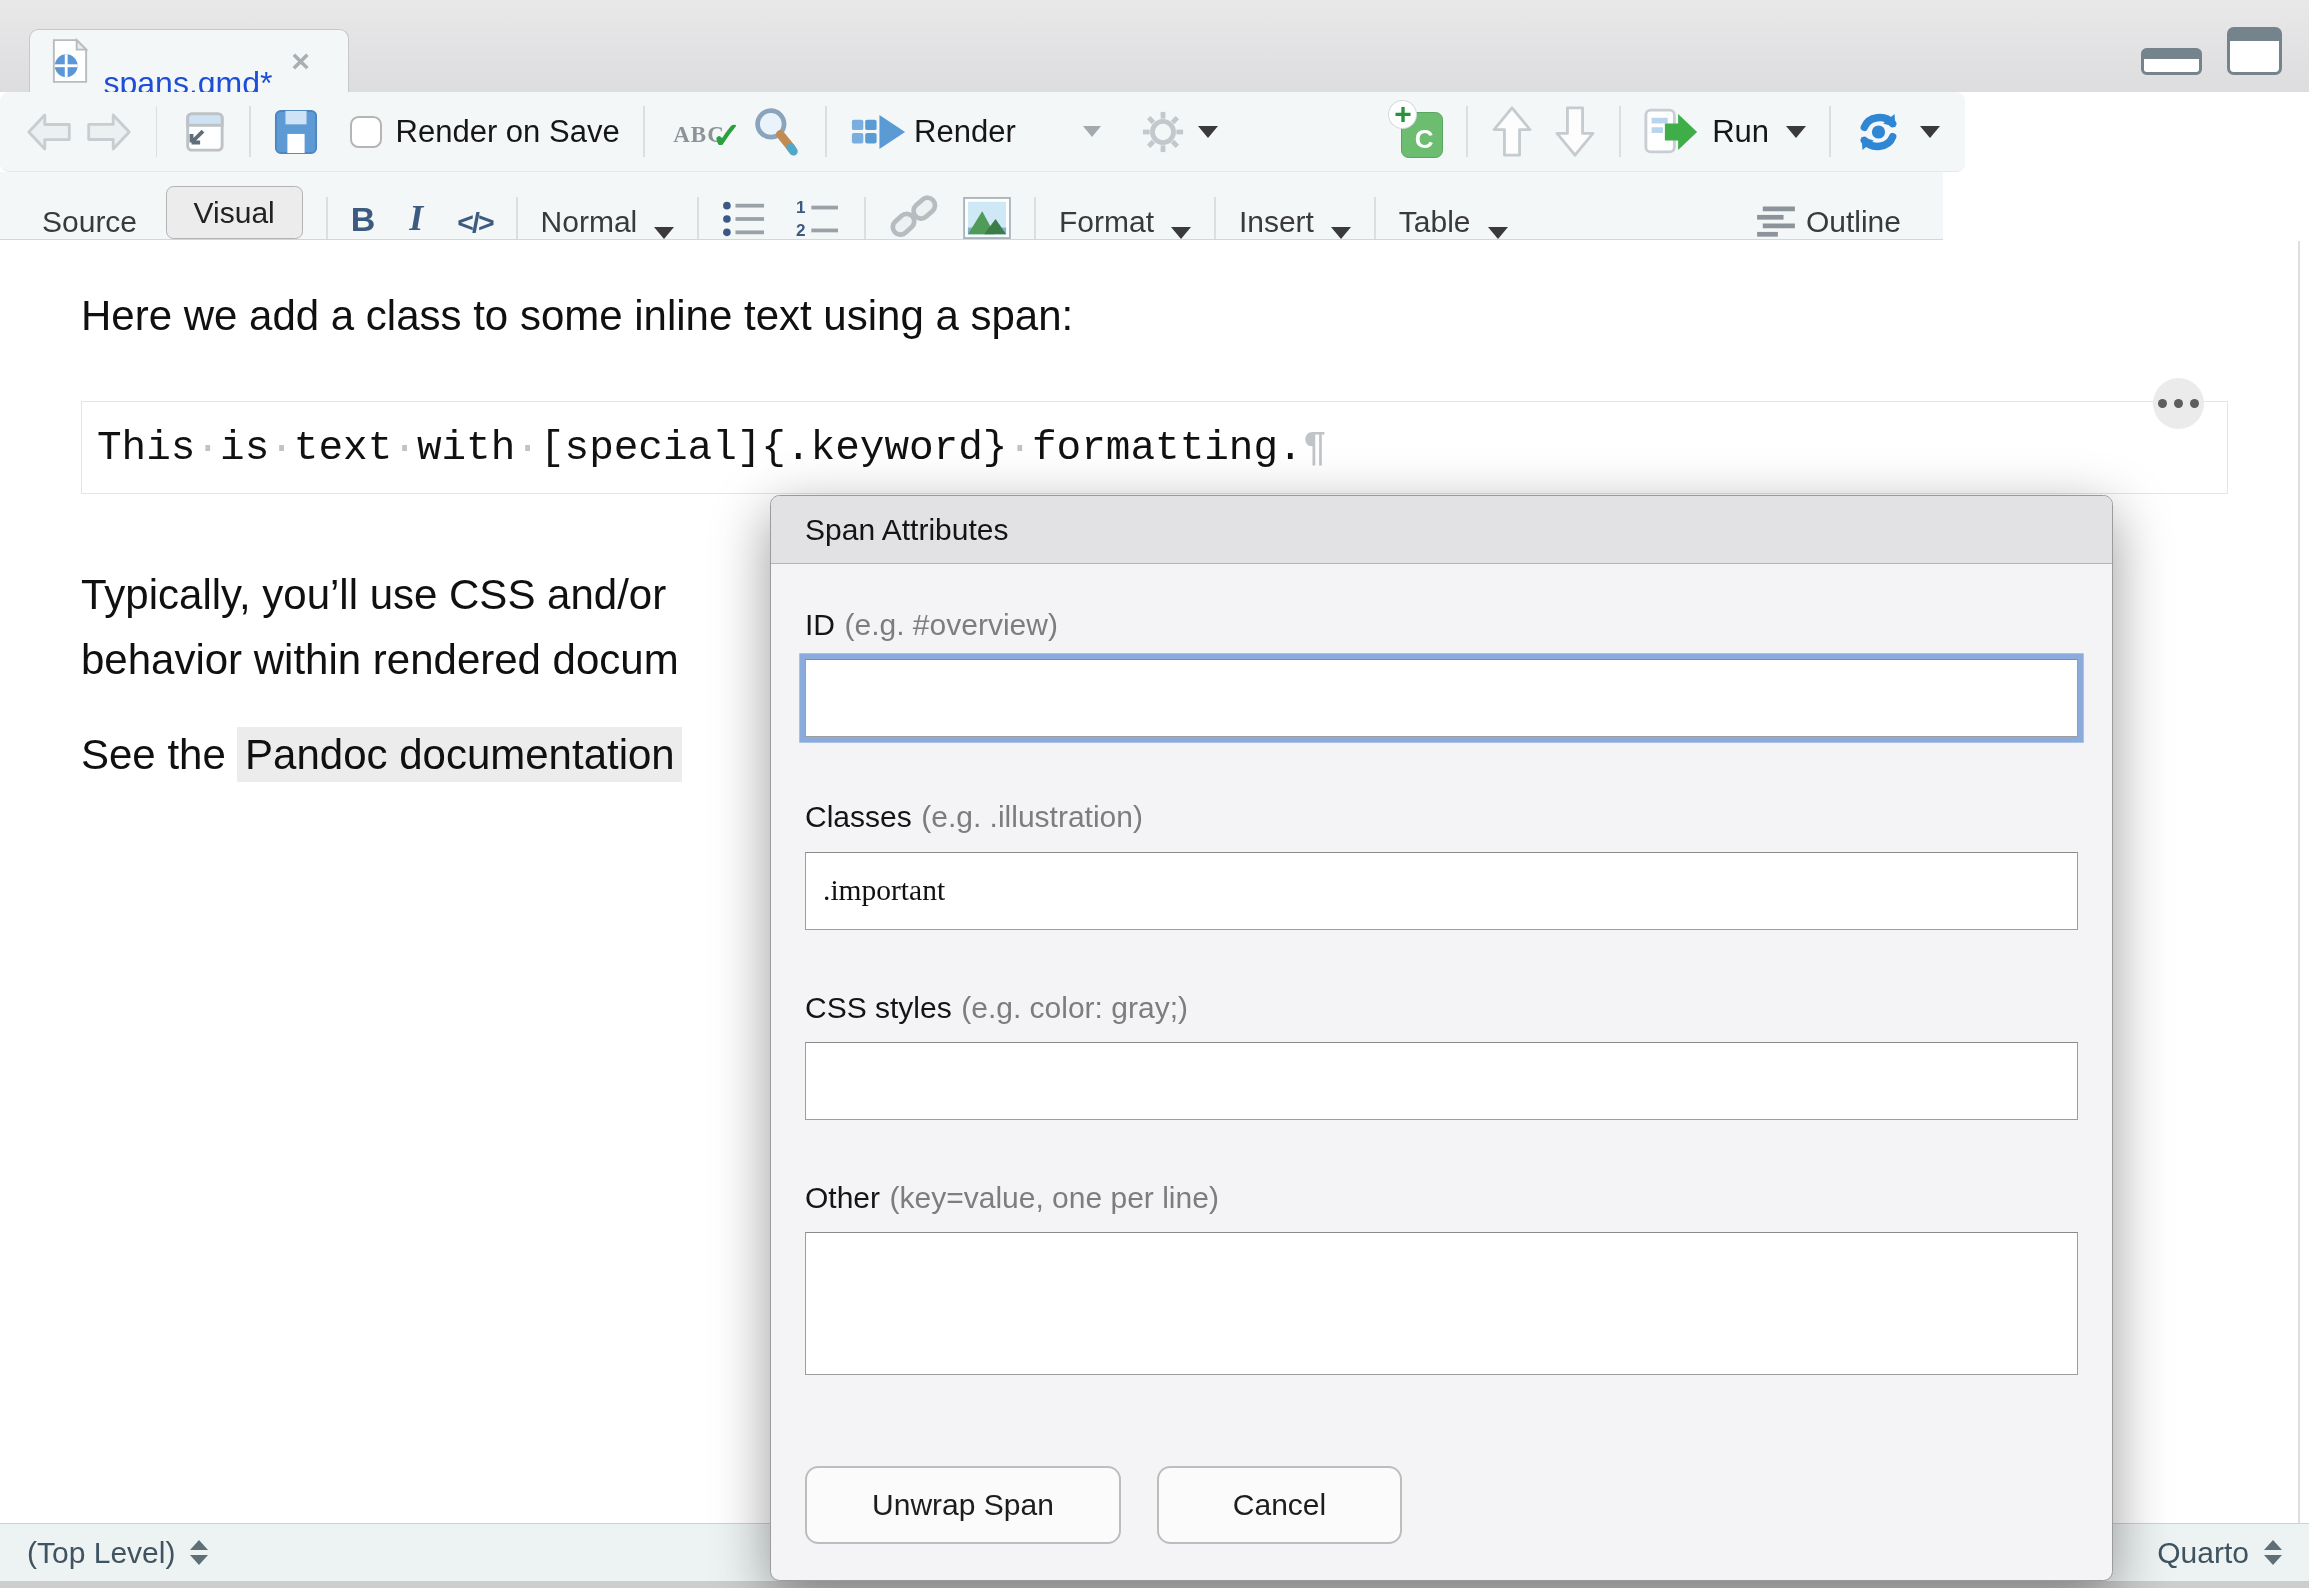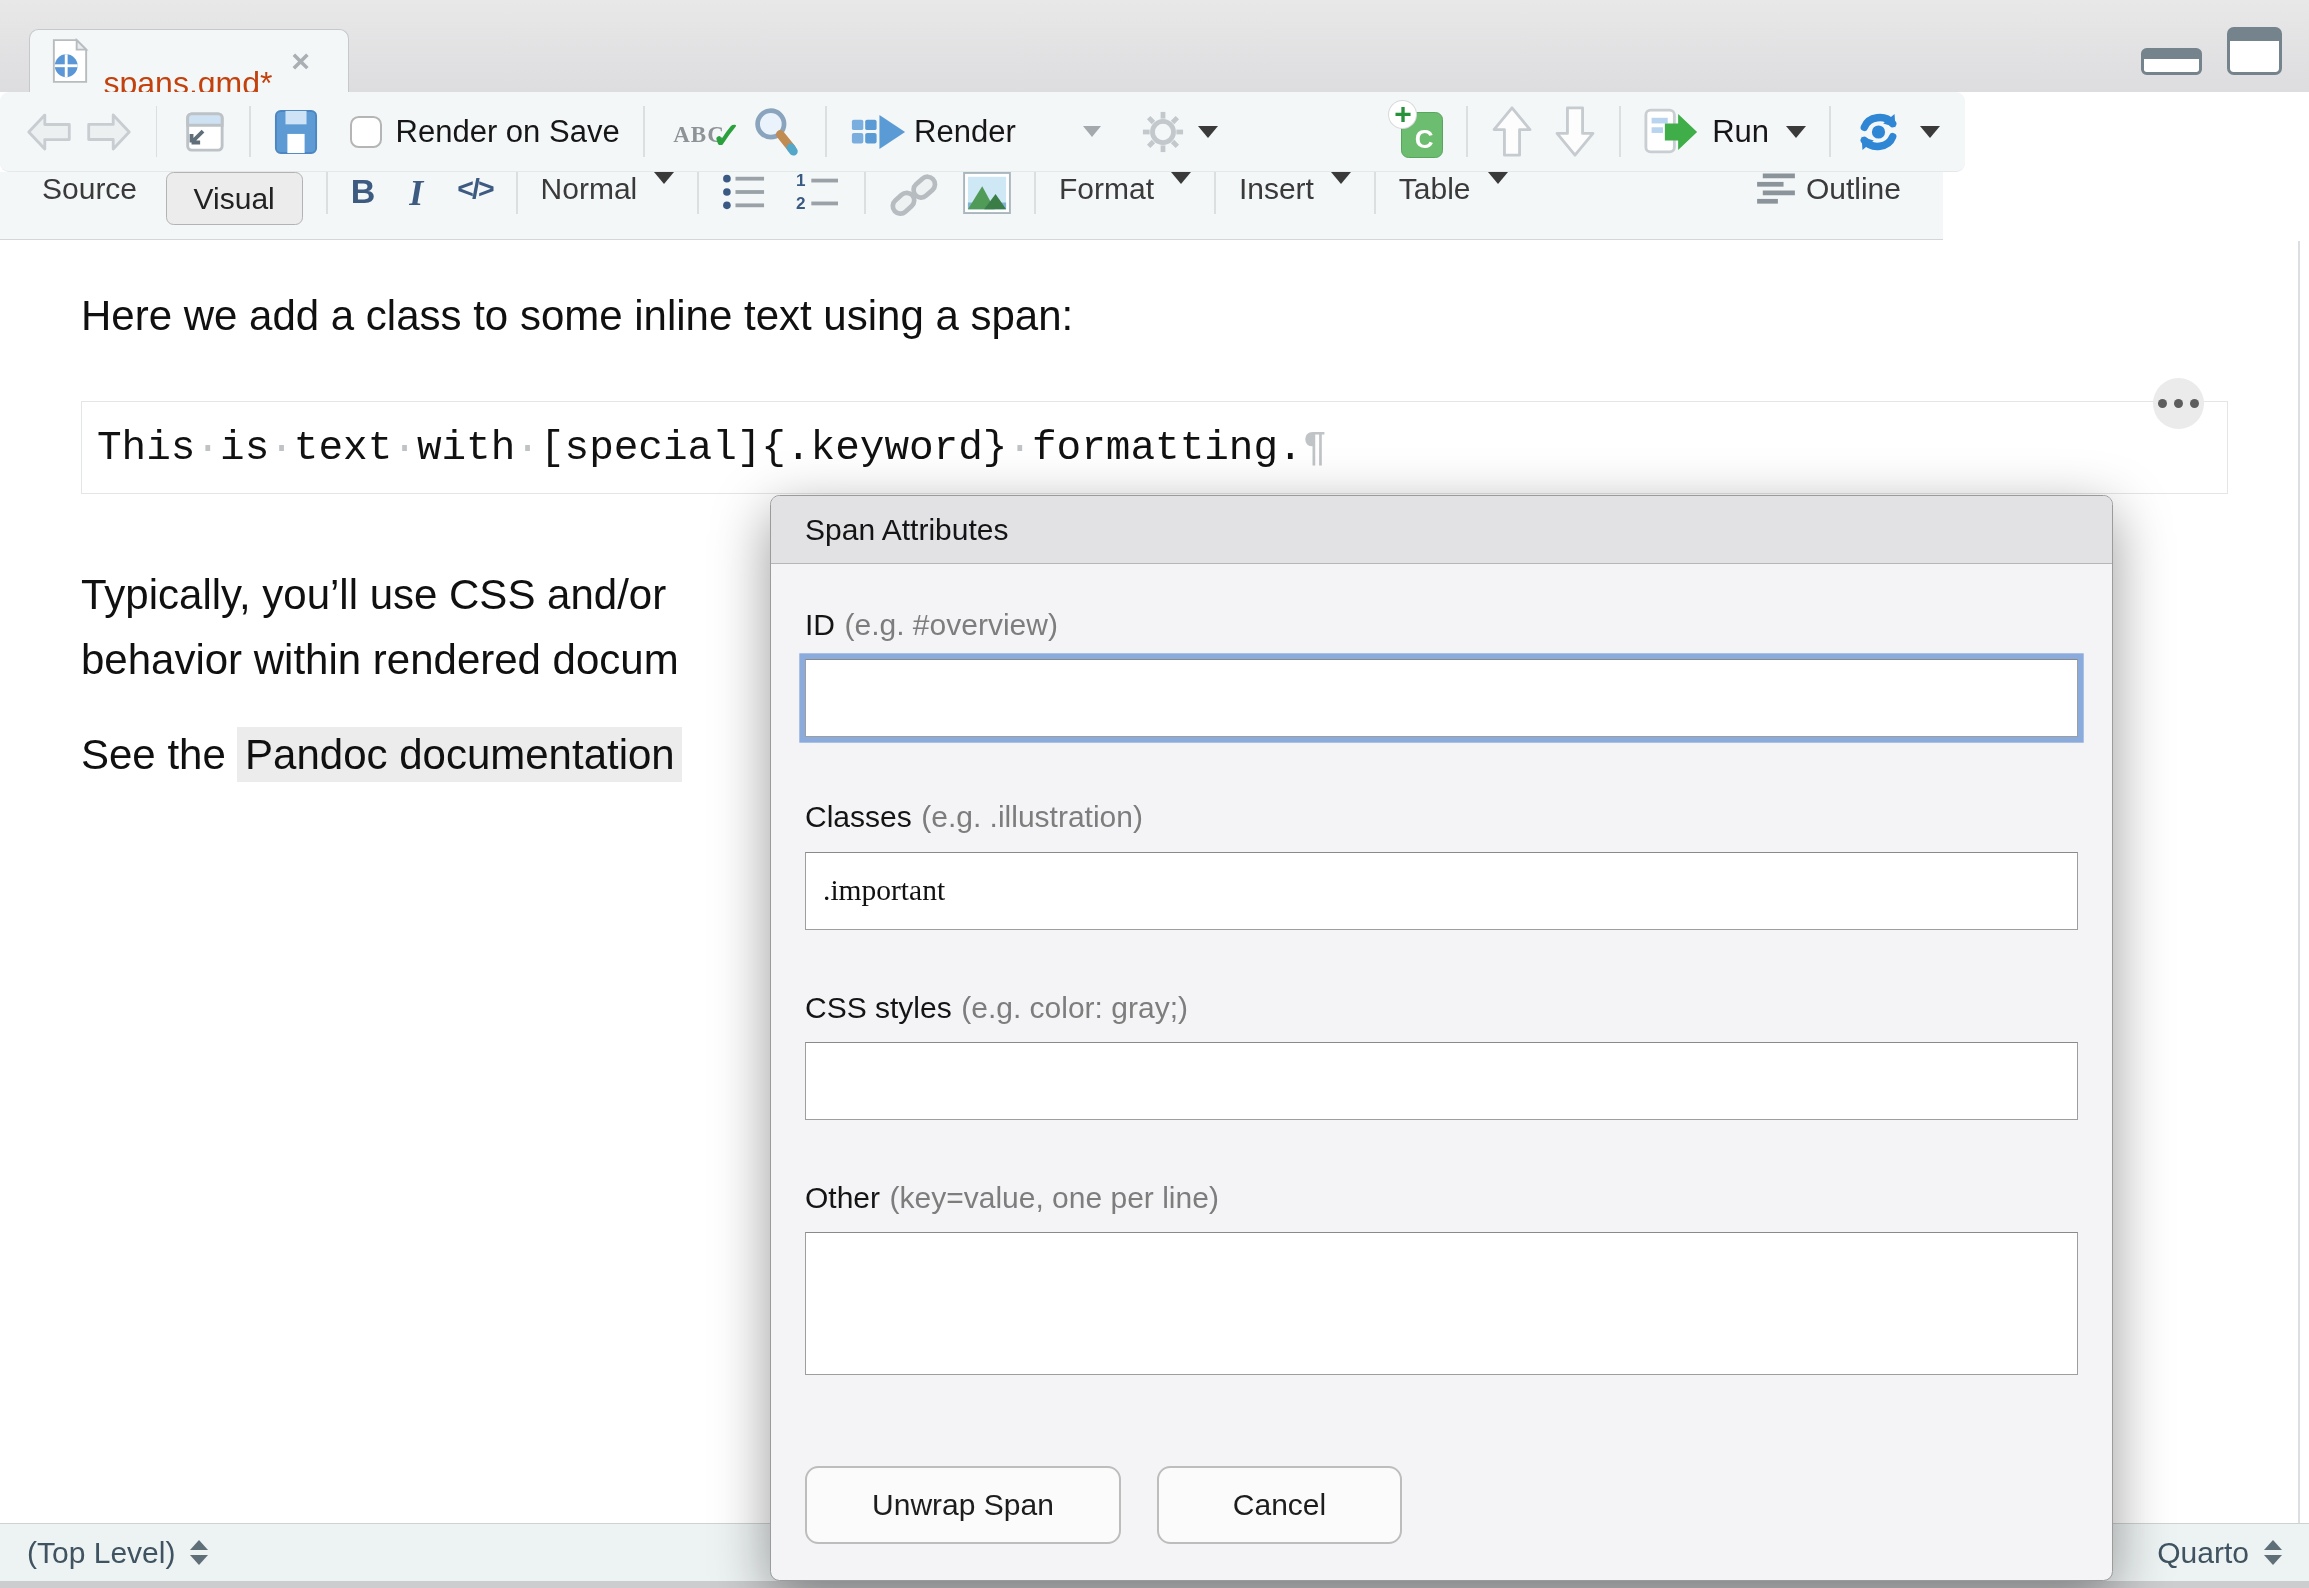--- a/index.html
+++ b/index.html
@@ -6,33 +6,33 @@
   html,body { width:2309px; height:1588px; }
   body { font-family:"Liberation Sans", sans-serif; background:#cbcdce; overflow:hidden; }
   .app { position:relative; width:2309px; height:1588px; background:#fff; }
 
   
   .tabbar { position:absolute; left:0; top:0; width:2309px; height:92px;
             background:linear-gradient(#e8e8e9,#dddddf); }
   .tab { position:absolute; left:28.5px; bottom:0; height:63px; width:320px;
          background:#f4f7f8; border:1px solid #c6c8c9; border-bottom:none;
          border-radius:9.5px 9.5px 0 0; display:flex; align-items:center; gap:15px; padding:0 21px; }
-  .tab-title { font-size:32px; color:#c2410c;margin-top:44px; }
+  .tab-title { font-size:32px; color:#1d4ed8;margin-top:44px; }
   .tab-close { font-size:32px; font-weight:bold; color:#a9afb2; margin-left:3.8px; }
   .win-controls { position:absolute; right:27px; top:27px; display:flex; align-items:flex-end; gap:25px; }
   .min-glyph { width:61px; height:27px; background:#fff; border:3.8px solid #75838d; border-top:11.4px solid #75838d; border-radius:5.7px; }
   .max-glyph { width:55px; height:48px; background:#fff; border:3.8px solid #75838d; border-top:14.3px solid #75838d; border-radius:6.7px; }
 
   
   .toolbar1 { position:absolute; left:0; top:92px; width:1965px; height:80px;
               background:#f4f7f8; border-bottom:1px solid #e4e8e9;
               display:flex; align-items:center; padding:0 25px;border-radius:9px; }
   .toolbar2 { position:absolute; left:0; top:172px; width:1943px; height:68px;
               background:#f4f7f8; border-bottom:1.9px solid #d3d7d8;
-              display:flex; align-items:flex-start; padding:0 42px; }
+              display:flex; align-items:flex-end; padding:0 42px; }
   .sep { width:1.9px; height:51px; background:#dbdfe0; margin:0 23px; flex:none; }
   .sep2 { width:1.9px; height:42px; background:#dbdfe0; margin:0 23px; flex:none; }
   .tb-text { font-size:31px; color:#161616; white-space:nowrap; }
   .tb-text2 { font-size:30px; color:#3a3a3a; white-space:nowrap; }
   .caret { width:0; height:0; border-left:10.5px solid transparent; border-right:10.5px solid transparent;
            border-top:12.4px solid #3a3a3a; margin-left:17px; flex:none; }
   .caret-gray { width:0; height:0; border-left:9.5px solid transparent; border-right:9.5px solid transparent;
            border-top:11.4px solid #a3a9ad; margin-left:67px; flex:none; }
   .icon { flex:none; display:flex; align-items:center; justify-content:center; }
   .flip-x { transform:scaleX(-1); }

